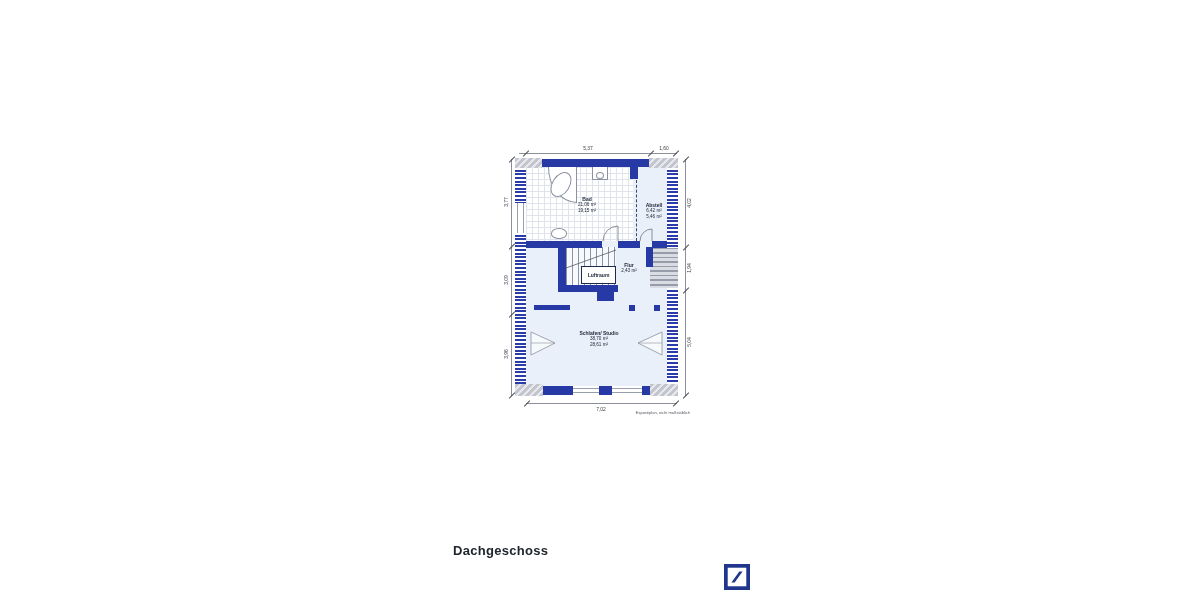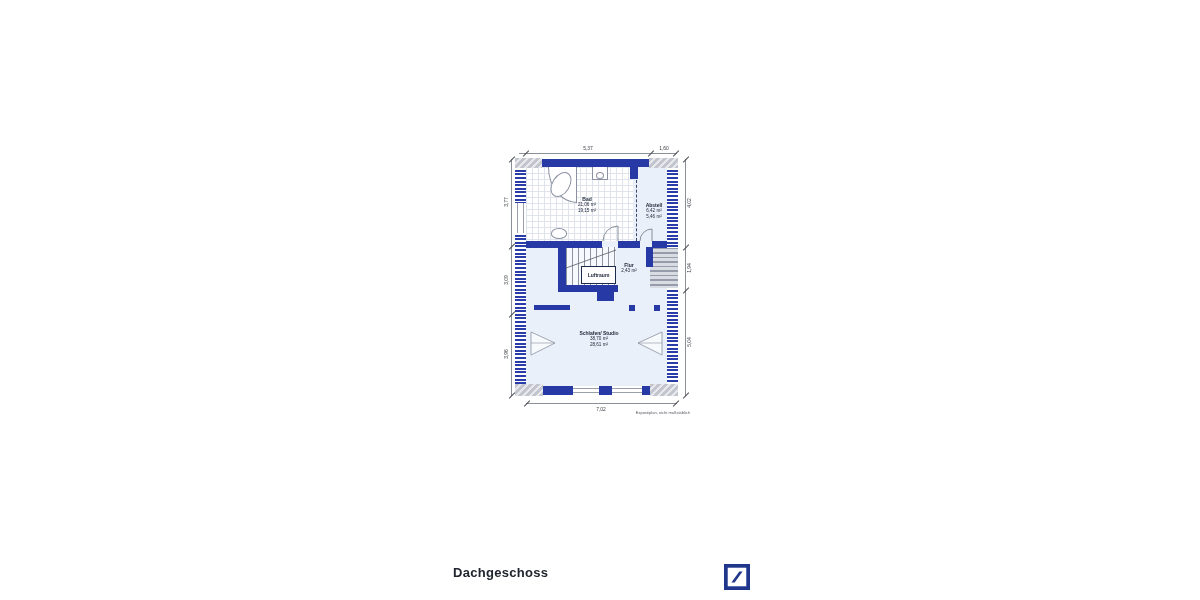--- a/index.html
+++ b/index.html
@@ -146,21 +146,21 @@
     <div class="abs tick" style="left:682px;top:247px;"></div>
     <div class="abs tick" style="left:682px;top:290px;"></div>
     <div class="abs tick" style="left:682px;top:395px;"></div>
     <div class="abs dimtxt vdim" style="left:689px;top:203px;">4,02</div>
     <div class="abs dimtxt vdim" style="left:689px;top:268px;">1,94</div>
     <div class="abs dimtxt vdim" style="left:689px;top:342px;">5,04</div>
 
     <div class="abs foot" style="left:628px;top:410px;width:62px;">Exposéplan, nicht maßstäblich</div>
   </div>
 
-  <div class="abs caption" style="left:453px;top:565px;">Dachgeschoss</div>
+  <div class="abs caption" style="left:453px;top:543px;">Dachgeschoss</div>
 
   <div class="abs" style="left:724px;top:564px;width:26px;height:26px;">
     <svg width="26" height="26" viewBox="0 0 28 28">
       <rect x="2" y="2" width="24" height="24" fill="#ffffff" stroke="#20368c" stroke-width="4"></rect>
       <polygon points="8,20 11.5,20 20,8 16.5,8" fill="#20368c"></polygon>
     </svg>
   </div>
 
 </div>
 

